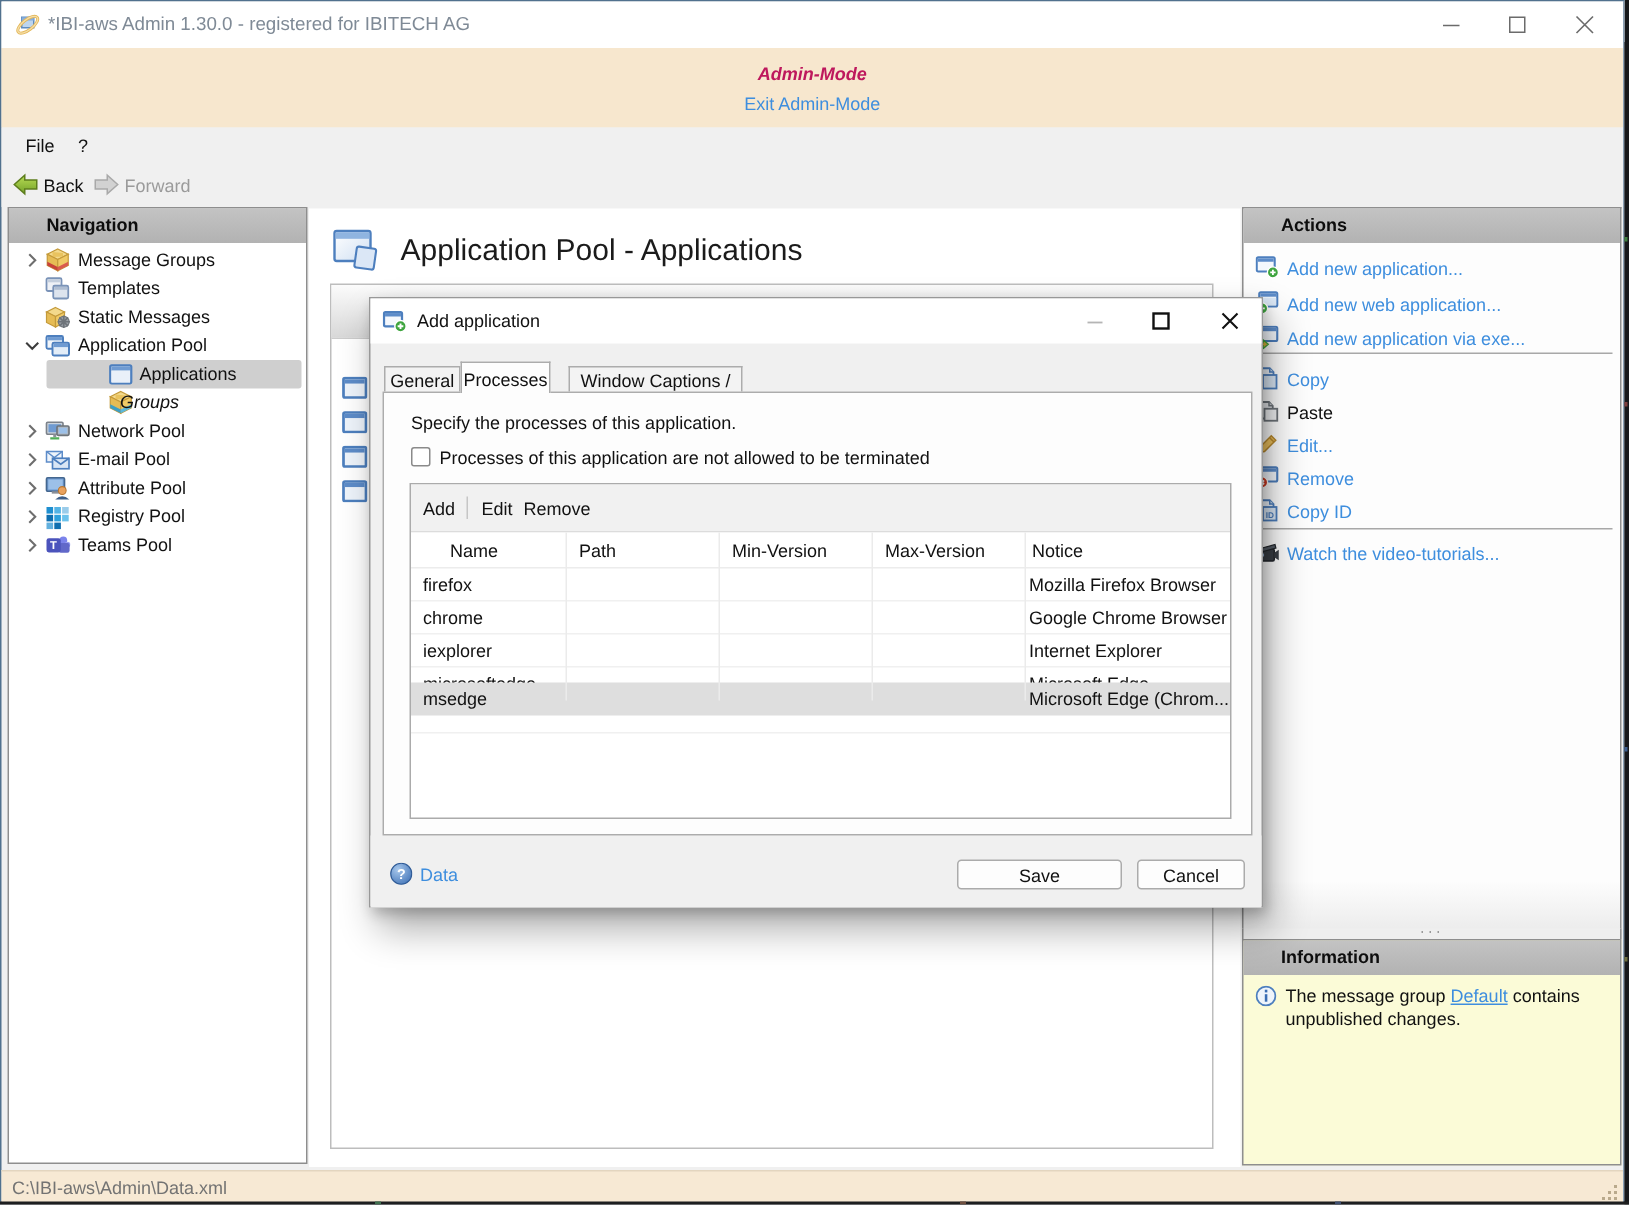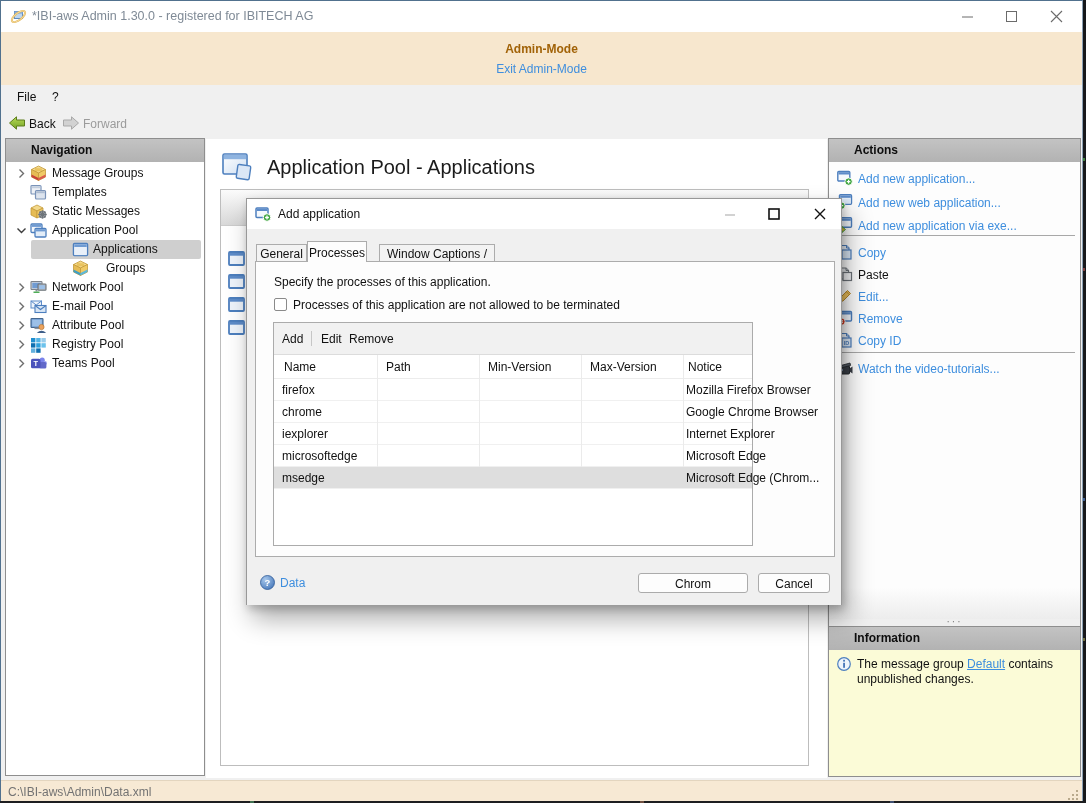--- a/index.html
+++ b/index.html
@@ -21,21 +21,21 @@
   }
   .abs { position:absolute; }
 
   
   #titlebar { left:0; top:0; width:100%; height:31px; background:#ffffff; }
   #app-title { left:31px; top:8px; color:#7f8a96; font-size:12.5px; white-space:nowrap; }
   .winbtn { width:15px; height:15px; top:8px; }
 
   
   #banner { left:0; top:31px; width:100%; height:53px; background:#f7e7ce; text-align:center; }
-  #banner-title { left:0; top:10px; width:100%; font-weight:bold; color:#a16207; }
+  #banner-title { left:0; top:10px; width:100%; font-weight:bold; color:#be185d;font-style:italic; }
   #banner-link { left:0; top:30px; width:100%; color:#3e8ede; cursor:pointer; }
 
   
   #menubar { left:0; top:84px; width:100%; height:25px; background:#f0f0f0; }
   .menu-item { top:5px; color:#111; }
   #toolbar { left:0; top:109px; width:100%; height:28px; background:#f0f0f0; }
   #back-label { color:#111; }
   #forward-label { color:#9b9b9b; }
 
   
@@ -100,21 +100,21 @@
   #dialog-icon { left:8px; top:7px; width:17px; height:16px; }
   #dialog-title { left:31px; top:8px; color:#111; }
   .dlg-btn { top:9px; width:12px; height:12px; }
   .tab { position:absolute; top:45px; height:18px; background:#f3f3f3; border:1px solid #acacac; border-bottom:none;
          text-align:center; color:#111; padding-top:2px; }
   .tab.active { top:42px; height:21px; background:#fdfdfd; padding-top:4px; z-index:3; }
   #tab-page { left:8px; top:62px; width:580px; height:296px; background:#fdfdfd; border:1px solid #acacac; z-index:2; }
   #dlg-desc { left:18px; top:13px; color:#111; }
   #dlg-checkbox { left:18px; top:36px; width:13px; height:13px; background:#fff; border:1px solid #8a8a8a; border-radius:2px; }
   #dlg-checkbox-label { left:37px; top:36px; color:#111; }
-  #proc-block { left:17px; top:60px; width:480px; height:224px; border:1px solid #ababab; background:#fff; }
+  #proc-block { left:17px; top:60px; width:548px; height:224px; border:1px solid #ababab; background:#fff; }
   #proc-toolbar { left:0; top:0; width:100%; height:32px; background:#f1f1f1; border-bottom:1px solid #dcdcdc; }
   .ptb-item { position:absolute; top:9px; color:#111; }
   #ptb-sep { position:absolute; left:37px; top:8px; width:1px; height:15px; background:#c6c6c6; }
   .pcol-line { position:absolute; top:32px; width:1px; background:#ebebeb; }
   .prow { position:absolute; left:0; width:100%; height:22px; }
   .prow.selected { background:#dedede; }
   .prow .cell { position:absolute; top:4px; white-space:nowrap; overflow:hidden; color:#111; }
   .prow-sep { position:absolute; left:0; width:100%; height:1px; background:#f0f0f0; }
   #proc-header { position:absolute; left:0; top:32px; width:100%; height:24px; background:#fff; border-bottom:1px solid #ececec; }
   #proc-header .hcell { position:absolute; top:5px; color:#111; white-space:nowrap; }
@@ -254,21 +254,21 @@
         </div>
         <div class="tree-row" style="top: 96px;">
           <span class="tree-icon" style="left: 66px;"><svg width="17" height="17" viewBox="0 0 17 17">
               <path d="M8.5 1 L15.5 4.5 L8.5 8 L1.5 4.5 Z" fill="#f3d98c" stroke="#c49a3a" stroke-width="0.8"></path>
               <path d="M5 3 L12 3.6 L12 6 L5 6.4 Z" fill="#e9c35f"></path>
               <path d="M1.5 4.5 L8.5 8 L8.5 15.5 L1.5 12 Z" fill="#e6bc55" stroke="#c49a3a" stroke-width="0.8"></path>
               <path d="M15.5 4.5 L8.5 8 L8.5 15.5 L15.5 12 Z" fill="#f0ca66" stroke="#c49a3a" stroke-width="0.8"></path>
               <path d="M1.5 9.5 L8.5 13 L8.5 15.5 L1.5 12 Z" fill="#3d9fc6"></path>
               <path d="M15.5 9.5 L8.5 13 L8.5 15.5 L15.5 12 Z" fill="#5cb8da"></path>
             </svg></span>
-          <span class="tree-label" style="left: 100px;">Groups</span>
+          <span class="tree-label" style="left: 74px; font-style: italic;">Groups</span>
         </div>
         <div class="tree-row" style="top: 115px;">
           <span class="tree-chevron" style="left: 8px;"><svg width="15" height="15" viewBox="0 0 15 15">
               <path d="M5.5 3.5 L9.5 7.5 L5.5 11.5" fill="none" stroke="#6e6e6e" stroke-width="1.4"></path>
             </svg></span>
           <span class="tree-icon" style="left: 24px;"><svg width="17" height="17" viewBox="0 0 17 17">
               <rect x="1" y="2.5" width="11" height="8" rx="0.8" fill="#cdd4dc" stroke="#7c828a" stroke-width="1.1"></rect>
               <rect x="2.3" y="3.8" width="8.4" height="5.4" fill="#6f9bd2"></rect>
               <rect x="8" y="5" width="8" height="6.2" rx="0.8" fill="#aeb6bf" stroke="#6e747a" stroke-width="1.1"></rect>
               <rect x="9.2" y="6.2" width="5.6" height="3.8" fill="#9cc0e8"></rect>
@@ -536,21 +536,21 @@
       <div id="dlg-checkbox-label" class="abs">Processes of this application are not allowed to be terminated</div>
 
       <div id="proc-block" class="abs">
         <div id="proc-toolbar" class="abs">
           <span class="ptb-item" style="left:8px;">Add</span>
           <span id="ptb-sep"></span>
           <span class="ptb-item" style="left:47px;">Edit</span>
           <span class="ptb-item" style="left:75px;">Remove</span>
         </div>
         <div id="proc-header">
-            <span class="hcell" style="left: 10px;">Name</span>
+            <span class="hcell" style="left: 26px;">Name</span>
             <span class="hcell" style="left: 112px;">Path</span>
             <span class="hcell" style="left: 214px;">Min-Version</span>
             <span class="hcell" style="left: 316px;">Max-Version</span>
             <span class="hcell" style="left: 414px;">Notice</span>
           </div>
         <div id="proc-rows">
             <div class="prow" style="top: 56px;">
               <span class="cell" style="left: 8px; width: 92px;">firefox</span>
               <span class="cell" style="left: 412px; width: 134px;">Mozilla Firefox Browser</span>
             </div>
@@ -563,21 +563,21 @@
             <div class="prow" style="top: 100px;">
               <span class="cell" style="left: 8px; width: 92px;">iexplorer</span>
               <span class="cell" style="left: 412px; width: 134px;">Internet Explorer</span>
             </div>
             <div class="prow-sep" style="top: 121px;"></div>
             <div class="prow" style="top: 122px;">
               <span class="cell" style="left: 8px; width: 92px;">microsoftedge</span>
               <span class="cell" style="left: 412px; width: 134px;">Microsoft Edge</span>
             </div>
             <div class="prow-sep" style="top: 143px;"></div>
-            <div class="prow selected" style="top: 144px;">
+            <div class="prow selected" style="top: 132px;">
               <span class="cell" style="left: 8px; width: 92px;">msedge</span>
               <span class="cell" style="left: 412px; width: 134px;">Microsoft Edge (Chrom...</span>
             </div>
             <div class="prow-sep" style="top: 165px;"></div>
           </div>
       <div class="pcol-line" style="left: 103px; height: 112px;"></div>
           <div class="pcol-line" style="left: 205px; height: 112px;"></div>
           <div class="pcol-line" style="left: 307px; height: 112px;"></div>
           <div class="pcol-line" style="left: 409px; height: 112px;"></div>
         </div>
@@ -590,21 +590,21 @@
               <radialGradient id="hlp" cx="0.35" cy="0.3" r="0.9">
             <stop offset="0" stop-color="#a8c8ec"></stop>
                 <stop offset="1" stop-color="#3a6db3"></stop>
               </radialGradient>
             </defs>
           <circle cx="7.5" cy="7.5" r="7" fill="url(#hlp)" stroke="#2f5b97" stroke-width="0.8"></circle>
           <text x="7.5" y="11" font-size="9.5" font-family="Liberation Sans, sans-serif" font-weight="bold" fill="#ffffff" text-anchor="middle">?</text>
         </svg>
       </span>
       <span id="help-label" class="abs">Data</span>
-      <div id="btn-save" class="dlg-push">Chrom</div>
+      <div id="btn-save" class="dlg-push">Save</div>
       <div id="btn-cancel" class="dlg-push">Cancel</div>
     </div>
   </div>
 
 </div>
 
 <div id="desktop-right">
   <span class="speck" style="left:0; top:130px; background:#3f7f3f;"></span>
   <span class="speck" style="left:0; top:240px; background:#7f3f3f;"></span>
   <span class="speck" style="left:0; top:470px; background:#3f5f8f;"></span>

